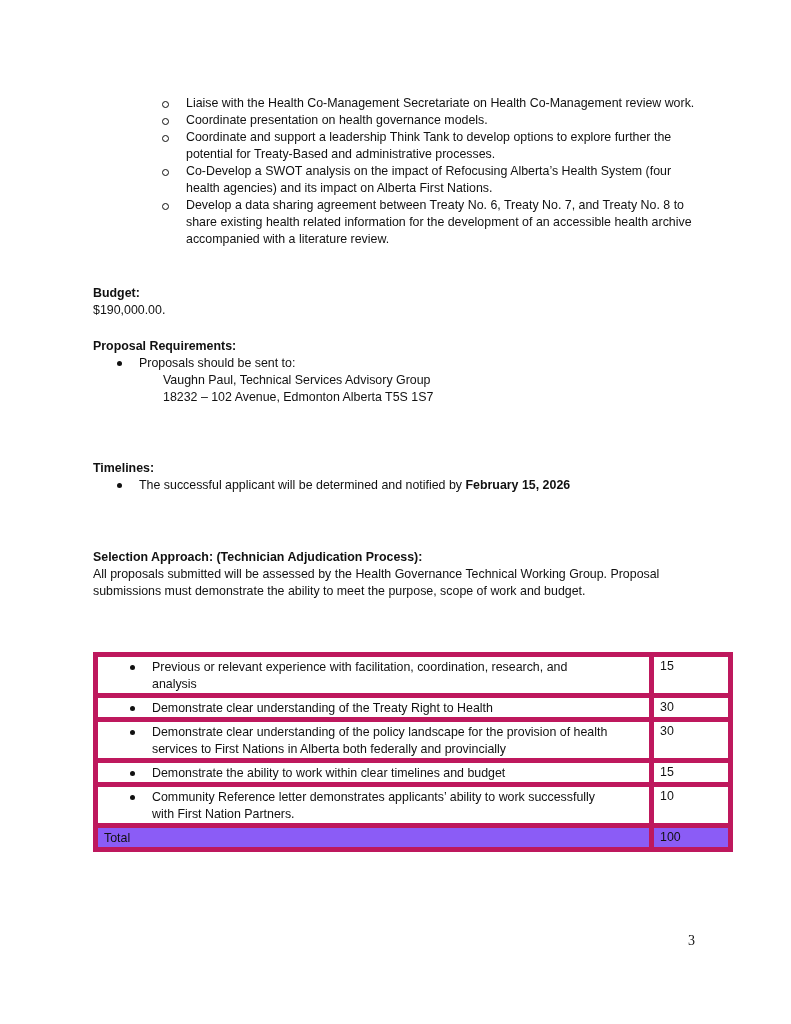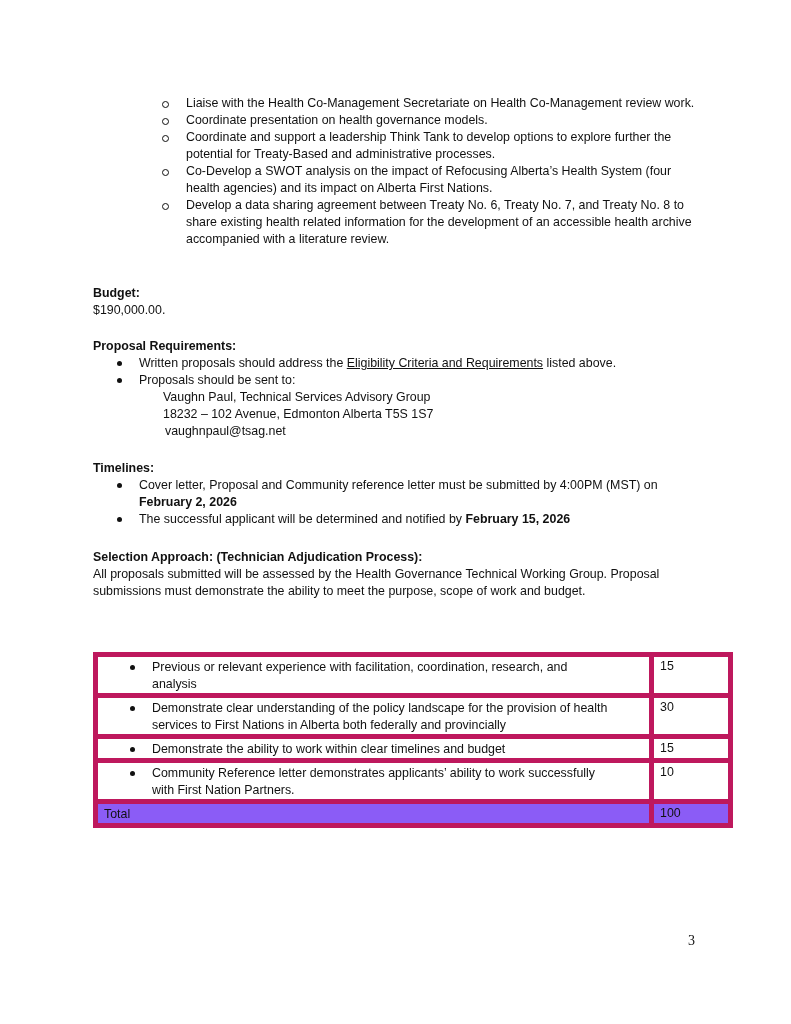--- a/index.html
+++ b/index.html
@@ -93,58 +93,55 @@
   <div class="block" style="top:285px;">
     <div class="heading">Budget:</div>
     <div>$190,000.00.</div>
   </div>
 
   <div class="block" style="top:338px;">
     <div class="heading">Proposal Requirements:</div>
     <div class="bullet-list">
       <div class="bullet-item">
         <span class="dot"></span>
-        <span>Written proposals should address the </span><span class="underline">Eligibility Criteria and Requirements</span><span> listed above.</span>
-      </div>
-      <div class="bullet-item">
-        <span class="dot"></span>
         <span>Proposals should be sent to:</span>
       </div>
       <div class="addr">Vaughn Paul, Technical Services Advisory Group</div>
       <div class="addr">18232 – 102 Avenue, Edmonton Alberta T5S 1S7</div>
-      <div class="addr email">vaughnpaul@tsag.net</div>
     </div>
   </div>
 
   <div class="block" style="top:460px;">
     <div class="heading">Timelines:</div>
     <div class="bullet-list">
-      <div class="bullet-item">
-        <span class="dot"></span>
-        <span>Cover letter, Proposal and Community reference letter must be submitted by 4:00PM (MST) on </span><b>February 2, 2026</b>
-      </div>
       <div class="bullet-item">
         <span class="dot"></span>
         <span>The successful applicant will be determined and notified by </span><b>February 15, 2026</b>
       </div>
     </div>
   </div>
 
   <div class="block" style="top:549px; width:600px;">
     <div class="heading">Selection Approach: (Technician Adjudication Process):</div>
     <div>All proposals submitted will be assessed by the Health Governance Technical Working Group. Proposal submissions must demonstrate the ability to meet the purpose, scope of work and budget.</div>
   </div>
 
   <table class="crit-table">
     <tbody>
         <tr style="height:37px;">
       <td class="crit">
             <div class="inner"><span class="dot"></span><span>Previous or relevant experience with facilitation, coordination, research, and analysis</span></div>
           </td>
       <td class="w">15</td>
+    </tr>
+    <tr style="height:19px;">
+      <td class="crit">
+            <div class="inner"><span class="dot"></span><span>Demonstrate clear understanding of the Treaty Right to Health</span></div>
+          </td>
+      <td class="w">30</td>
     </tr>
     <tr style="height:37px;">
       <td class="crit">
             <div class="inner"><span class="dot"></span><span>Demonstrate clear understanding of the policy landscape for the provision of health services to First Nations in Alberta both federally and provincially</span></div>
           </td>
       <td class="w">30</td>
     </tr>
     <tr style="height:19px;">
       <td class="crit">
             <div class="inner"><span class="dot"></span><span>Demonstrate the ability to work within clear timelines and budget</span></div>

